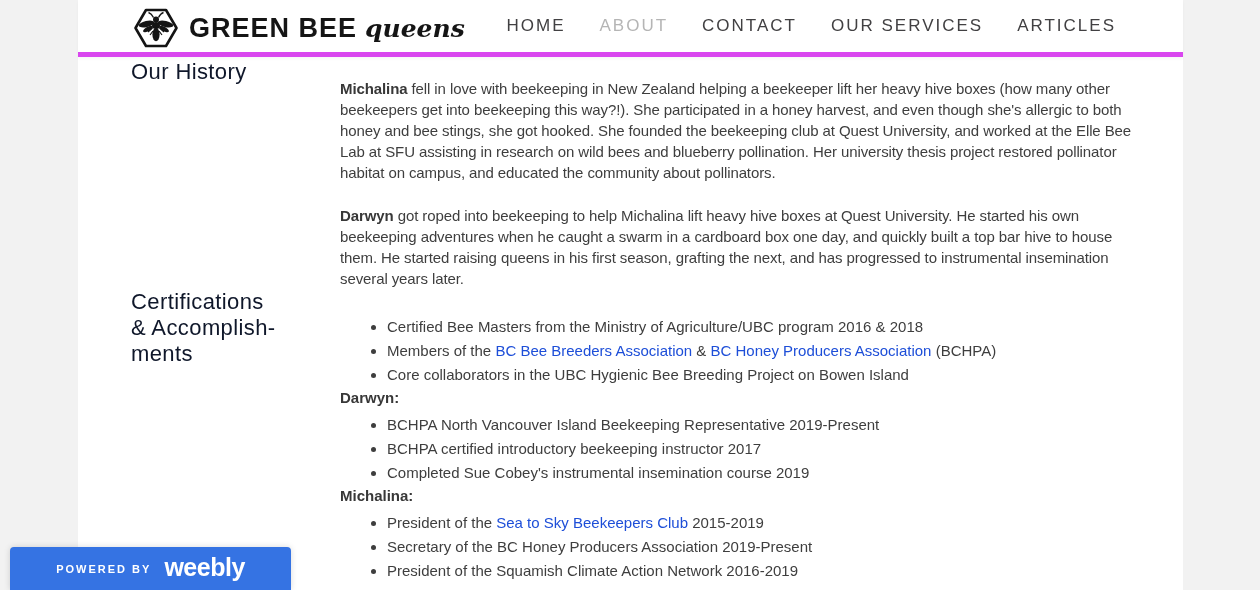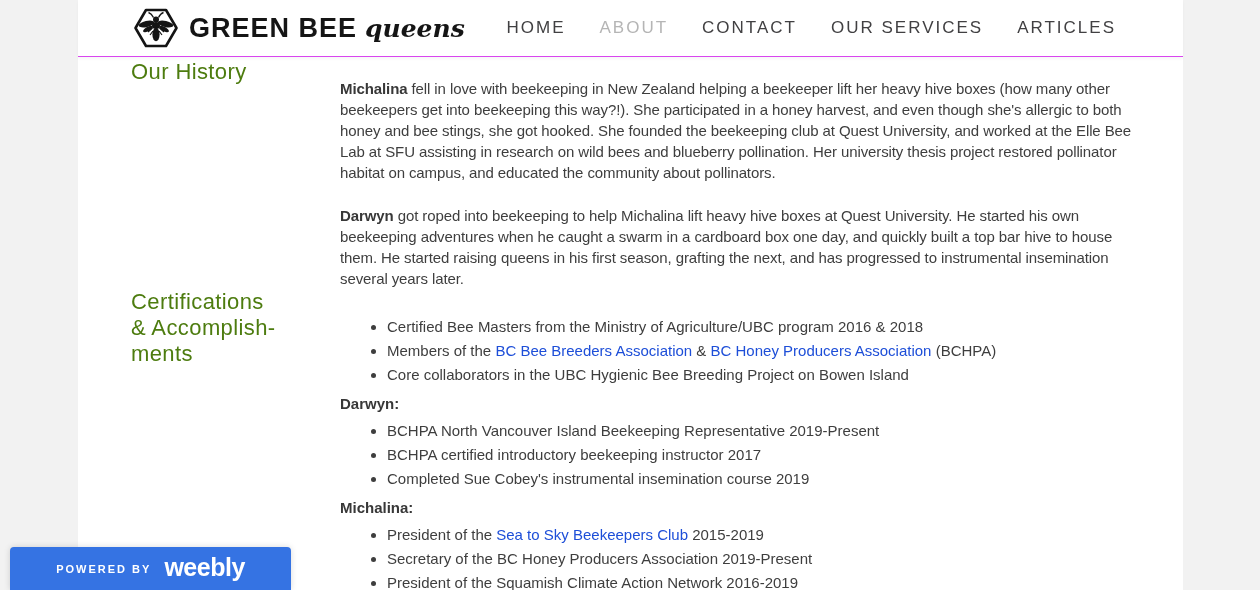--- a/index.html
+++ b/index.html
@@ -15,21 +15,21 @@
     position: absolute;
     left: 78px; top: 0;
     width: 1105px; height: 590px;
     background: #ffffff;
   }
   
   .site-header {
     position: relative;
     height: 57px;
     background: #ffffff;
-    border-bottom: 1px solid #d946ef;
+    border-bottom: 5px solid #d946ef;
     box-shadow: 0 2px 3px rgba(0,0,0,0.035);
   }
   .logo {
     position: absolute;
     left: 54px; top: 4px;
     display: flex;
     align-items: center;
     cursor: pointer;
     text-decoration: none;
     color: #151515;
@@ -69,21 +69,21 @@
   }
   .nav-link.active { color: #b5b5b5; }
   
   .section-heading {
     position: absolute;
     left: 53px;
     font-size: 22px;
     font-weight: 500;
     letter-spacing: 0.4px;
     line-height: 26px;
-    color: #4d7c0f;
+    color: #0f172a;
   }
   .heading-history { top: 59px; }
   .heading-cert { top: 289px; }
   .col-right {
     position: absolute;
     left: 262px; top: 78px;
     width: 794px;
   }
   .body-par {
     font-size: 15px;
@@ -99,21 +99,21 @@
     padding-left: 47px;
     list-style: disc;
   }
   ul.cert-list.tight { margin-top: 5px; }
   ul.cert-list li {
     font-size: 15px;
     line-height: 24px;
     color: #3e3e3e;
   }
   .group-label {
-    margin-top: 6px;
+    margin-top: 0;
     font-size: 15px;
     line-height: 21px;
     font-weight: 700;
     color: #383838;
   }
   a.inline-link {
     color: #1d4ed8;
     text-decoration-color: #b8b8b8;
     cursor: pointer;
   }

